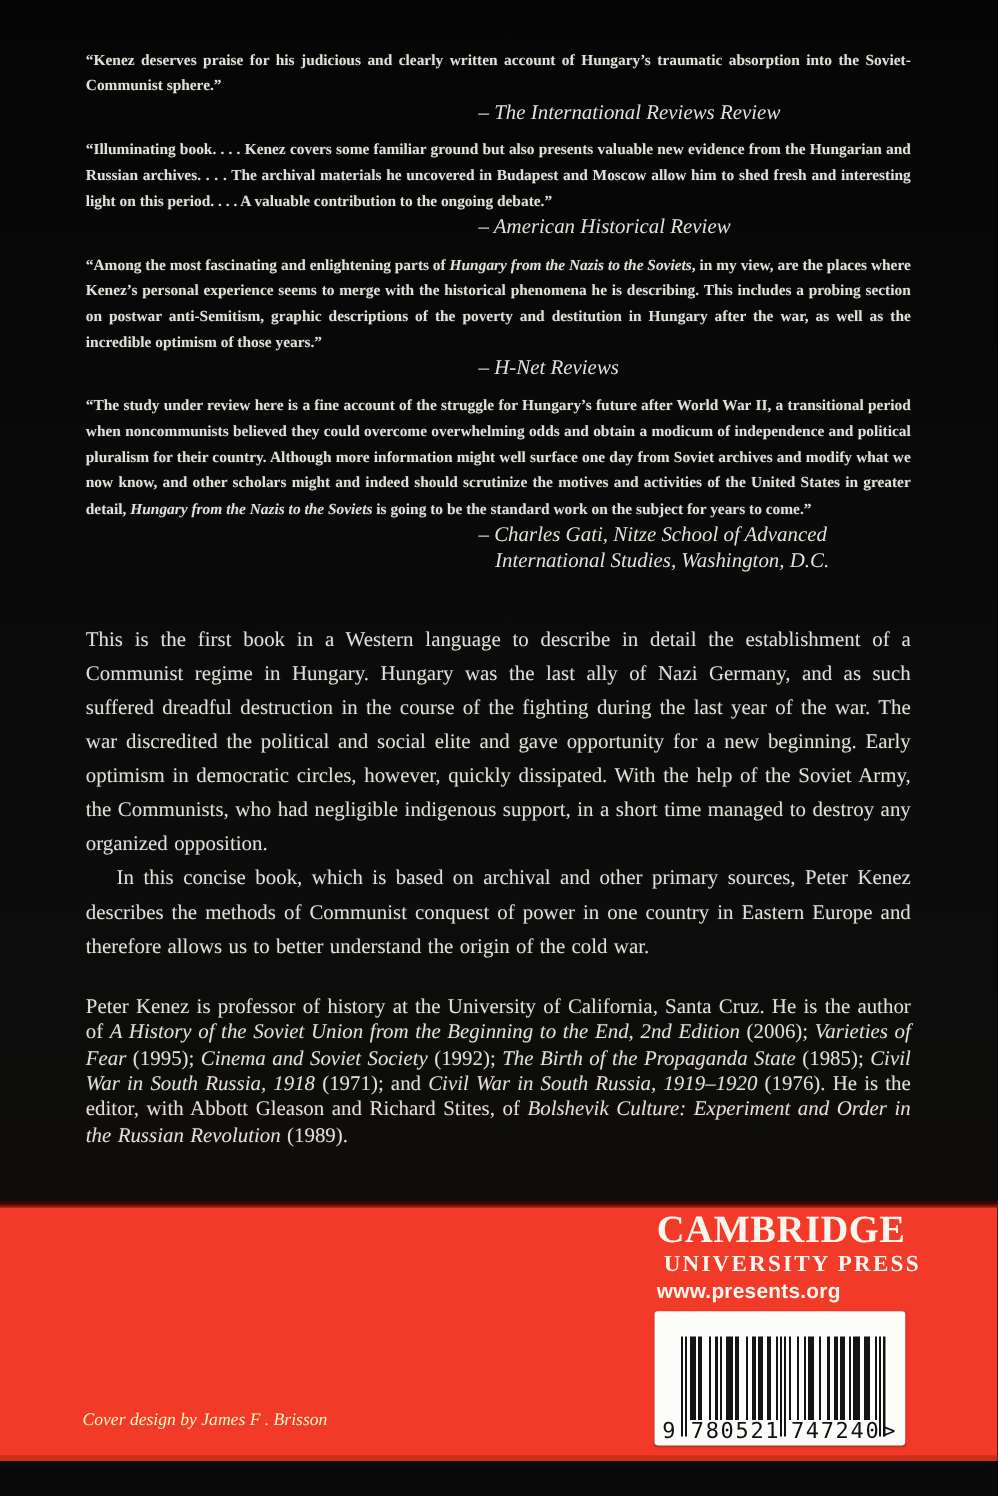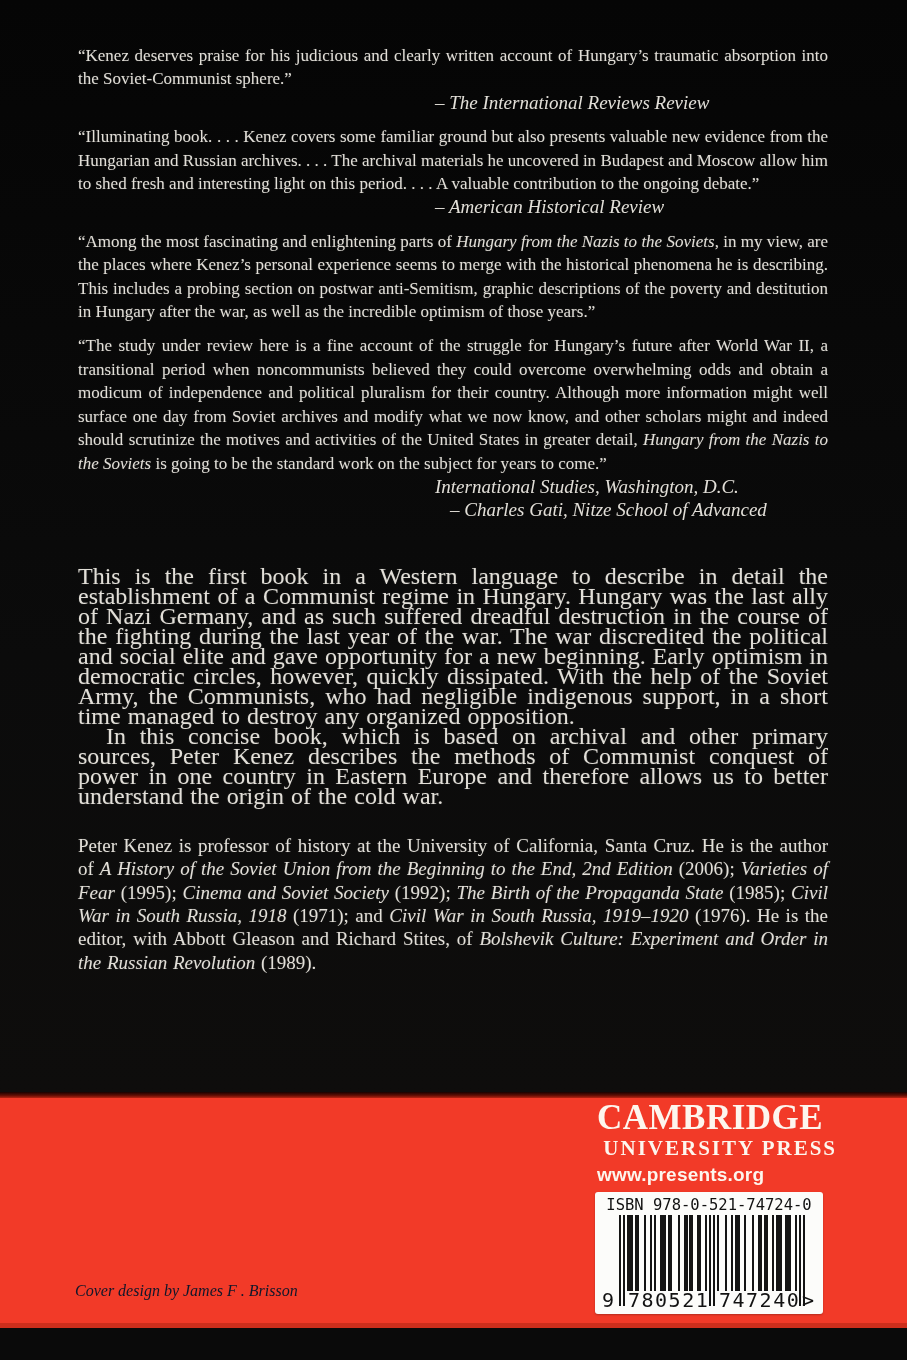--- a/index.html
+++ b/index.html
@@ -12,25 +12,25 @@
   .cover{position:relative;width:907px;height:1360px;overflow:hidden;background:var(--paper-black);}
 
   
   .black-area{
     position:absolute;top:0;left:0;width:907px;height:1092px;
     background:linear-gradient(180deg,#050505 0%,#0b0b0b 60%,#0e0d0c 100%);
     color:var(--ink);overflow:hidden;
   }
   .text-col{position:absolute;left:78px;top:44px;width:750px;}
   .quote-block{margin:0 0 11px 0;}
-  p.quote{margin:0;font-size:17px;line-height:23.4px;text-align:justify;text-shadow:0 0 2px rgba(255,255,255,0.15);}
+  p.quote{margin:0;font-size:14px;line-height:23.4px;text-align:justify;text-shadow:0 0 2px rgba(255,255,255,0.15);font-weight:bold;}
   .attribution{font-style:italic;font-size:19px;line-height:23.4px;margin-left:357px;}
   .attr-line + .attr-line{padding-left:15px;}
   .desc{margin-top:44px;}
-  .desc p{margin:0;font-size:24px;line-height:20px;text-align:justify;word-spacing:1px;text-shadow:0 0 2px rgba(255,255,255,0.15);}
+  .desc p{margin:0;font-size:19px;line-height:31px;text-align:justify;word-spacing:1px;text-shadow:0 0 2px rgba(255,255,255,0.15);}
   .desc p.indent{text-indent:28px;}
   .bio{margin-top:28px;font-size:19px;line-height:23.4px;text-align:justify;word-spacing:1px;text-shadow:0 0 2px rgba(255,255,255,0.15);}
   .it{font-style:italic;}
 
   
   .red-area{position:absolute;left:0;top:1092px;width:907px;height:236px;background:var(--red);}
   .red-area::before{content:"";position:absolute;top:0;left:0;right:0;height:6px;
     background:linear-gradient(180deg,#160200 0%,#5e0d03 55%,#b52413 100%);}
   .red-area::after{content:"";position:absolute;bottom:0;left:0;right:0;height:5px;background:#cd2e1c;}
 
@@ -43,21 +43,21 @@
   .isbn-label{font-family:"DejaVu Sans Mono",monospace;font-size:15.5px;line-height:20px;text-align:center;padding-top:3px;color:#121212;white-space:nowrap;}
   #barcode-svg{position:absolute;left:24px;top:23px;display:block;}
   #barcode-svg rect{fill:#141414;}
   .bc-digits{position:absolute;left:0;bottom:2px;width:100%;height:22px;font-family:"DejaVu Sans Mono",monospace;font-size:20px;color:#121212;}
   .bc-digits span{position:absolute;bottom:0;white-space:nowrap;}
   .bc-digits .d9{left:7px;}
   .bc-digits .dg1{left:33px;letter-spacing:1.5px;}
   .bc-digits .dg2{left:124px;letter-spacing:1.5px;}
   .bc-digits .darr{left:207px;}
 
-  .credit{position:absolute;left:75px;top:190px;font-family:"Liberation Serif",serif;font-style:italic;font-size:16px;color:#0f172a;}
+  .credit{position:absolute;left:75px;top:190px;font-family:"Liberation Serif",serif;font-style:italic;font-size:16px;color:#fef9c3;}
 </style>
 </head>
 <body>
 
 <div class="cover">
 
   <div class="black-area">
     <div class="text-col">
 
       <div class="quote-block">
@@ -69,27 +69,30 @@
 
       <div class="quote-block">
         <p class="quote"><span>“Illuminating book. . . . Kenez covers some familiar ground but also presents valuable new evidence from the Hungarian and Russian archives. . . . The archival materials he uncovered in Budapest and Moscow allow him to shed fresh and interesting light on this period. . . . A valuable contribution to the ongoing debate.”</span></p>
         <div class="attribution">
             <div class="attr-line">– American Historical Review</div>
           </div>
       </div>
 
       <div class="quote-block">
         <p class="quote"><span>“Among the most fascinating and enlightening parts of </span><span class="it">Hungary from the Nazis to the Soviets</span><span>, in my view, are the places where Kenez’s personal experience seems to merge with the historical phenomena he is describing. This includes a probing section on postwar anti-Semitism, graphic descriptions of the poverty and destitution in Hungary after the war, as well as the incredible optimism of those years.”</span></p>
+        <div class="attribution">
+            <div class="attr-line">– H-Net Reviews</div>
+          </div>
       </div>
 
       <div class="quote-block">
         <p class="quote"><span>“The study under review here is a fine account of the struggle for Hungary’s future after World War II, a transitional period when noncommunists believed they could overcome overwhelming odds and obtain a modicum of independence and political pluralism for their country. Although more information might well surface one day from Soviet archives and modify what we now know, and other scholars might and indeed should scrutinize the motives and activities of the United States in greater detail, </span><span class="it">Hungary from the Nazis to the Soviets</span><span> is going to be the standard work on the subject for years to come.”</span></p>
         <div class="attribution">
+            <div class="attr-line">– Charles Gati, Nitze School of Advanced</div>
             <div class="attr-line">International Studies, Washington, D.C.</div>
-            <div class="attr-line">– Charles Gati, Nitze School of Advanced</div>
           </div>
       </div>
 
       <div class="desc">
         <p><span>This is the first book in a Western language to describe in detail the establishment of a Communist regime in Hungary. Hungary was the last ally of Nazi Germany, and as such suffered dreadful destruction in the course of the fighting during the last year of the war. The war discredited the political and social elite and gave opportunity for a new beginning. Early optimism in democratic circles, however, quickly dissipated. With the help of the Soviet Army, the Communists, who had negligible indigenous support, in a short time managed to destroy any organized opposition.</span></p>
         <p class="indent"><span>In this concise book, which is based on archival and other primary sources, Peter Kenez describes the methods of Communist conquest of power in one country in Eastern Europe and therefore allows us to better understand the origin of the cold war.</span></p>
       </div>
 
       <div class="bio"><span>Peter Kenez is professor of history at the University of California, Santa Cruz. He is the author of </span><span class="it">A History of the Soviet Union from the Beginning to the End, 2nd Edition</span><span> (2006); </span><span class="it">Varieties of Fear</span><span> (1995); </span><span class="it">Cinema and Soviet Society</span><span> (1992); </span><span class="it">The Birth of the Propaganda State</span><span> (1985); </span><span class="it">Civil War in South Russia, 1918</span><span> (1971); and </span><span class="it">Civil War in South Russia, 1919–1920</span><span> (1976). He is the editor, with Abbott Gleason and Richard Stites, of </span><span class="it">Bolshevik Culture: Experiment and Order in the Russian Revolution</span><span> (1989).</span></div>
 
@@ -98,21 +101,20 @@
 
   <div class="red-area">
 
     <div class="logo">
       <div class="logo-name">CAMBRIDGE</div>
       <div class="logo-sub">UNIVERSITY PRESS</div>
       <div class="logo-url">www.presents.org</div>
     </div>
 
     <div class="barcode-box">
-      <div class="isbn-label">ISBN 978-0-521-74724-0</div>
       <svg id="barcode-svg" width="186" height="91" viewBox="0 0 95 91" preserveAspectRatio="none" shape-rendering="crispEdges">
           <rect x="0" y="0" width="1" height="91"></rect>
           <rect x="2" y="0" width="1" height="91"></rect>
           <rect x="4" y="0" width="3" height="76"></rect>
           <rect x="8" y="0" width="2" height="76"></rect>
           <rect x="13" y="0" width="1" height="76"></rect>
           <rect x="16" y="0" width="1" height="76"></rect>
           <rect x="18" y="0" width="1" height="76"></rect>
           <rect x="21" y="0" width="3" height="76"></rect>
           <rect x="25" y="0" width="2" height="76"></rect>

